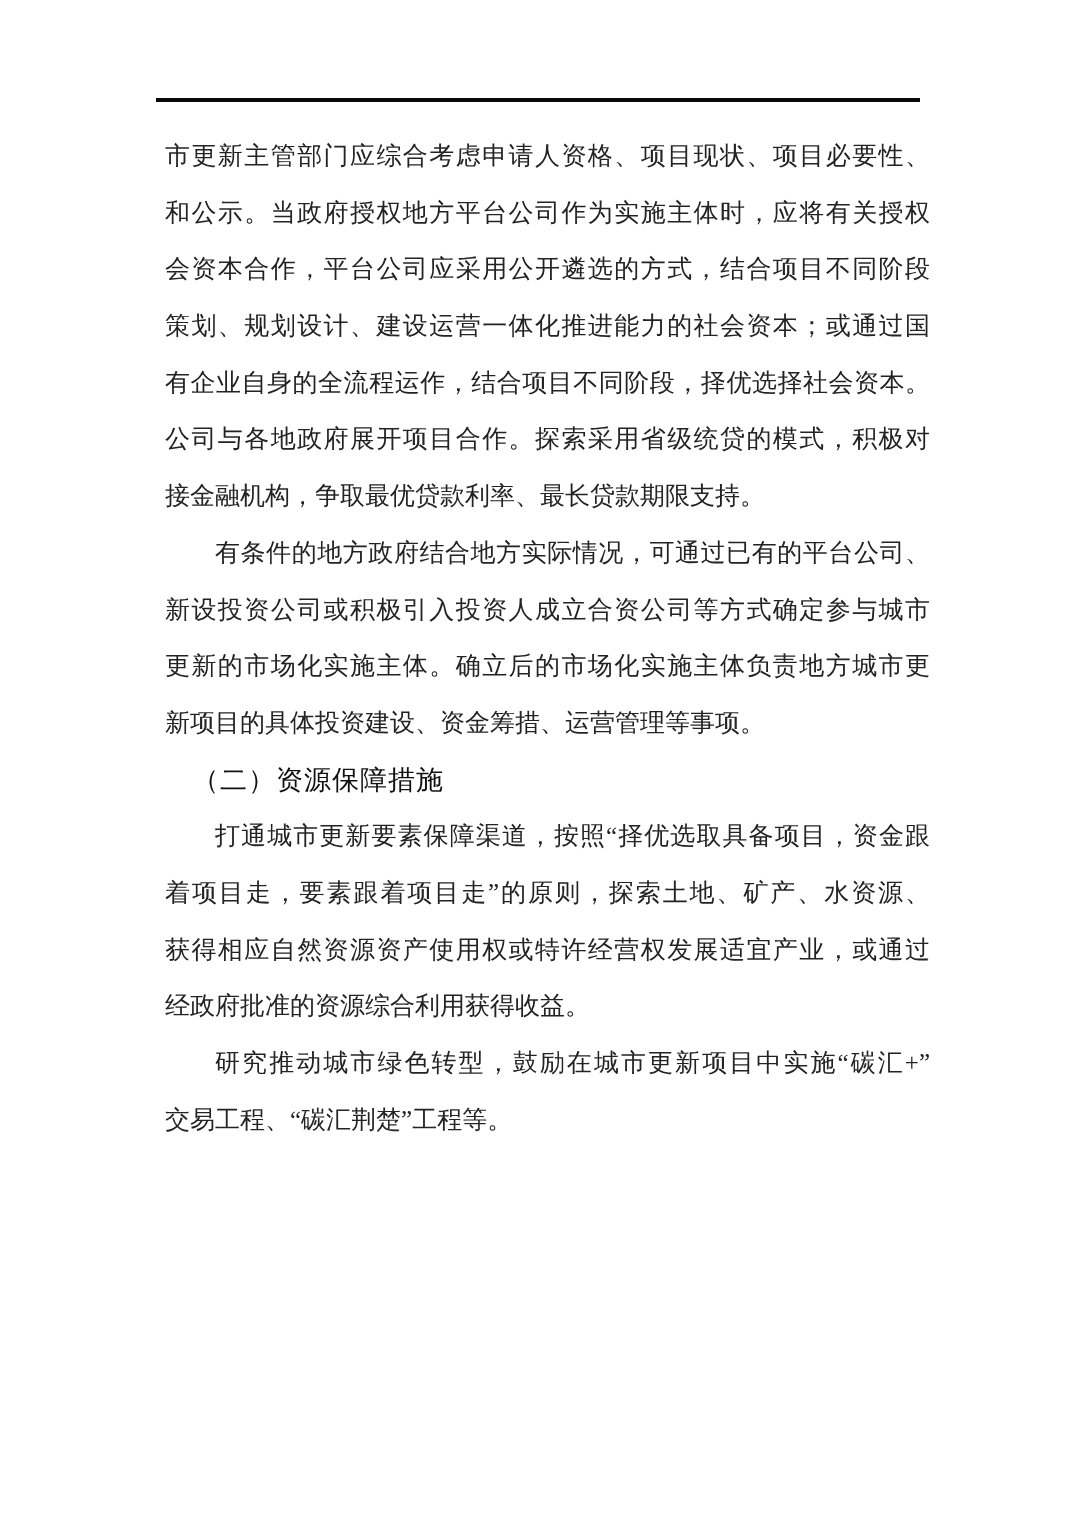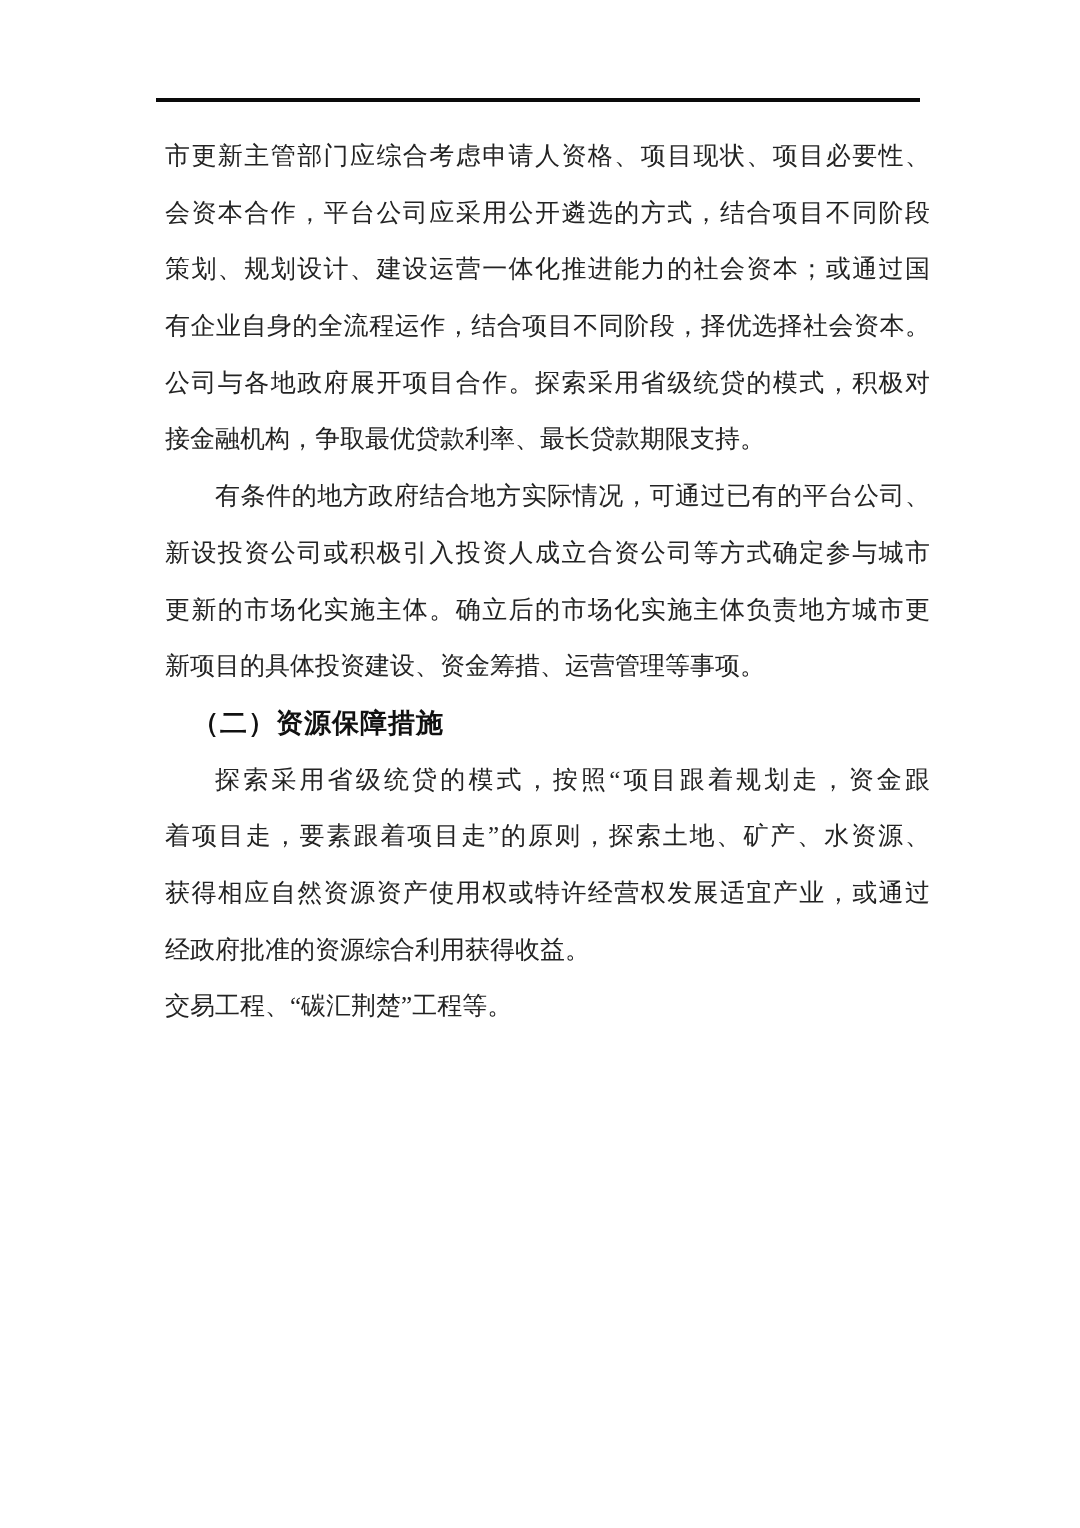--- a/index.html
+++ b/index.html
@@ -41,21 +41,21 @@
   }
   .line.jl {
     white-space: normal;
     text-align: justify;
     text-align-last: justify;
   }
   .line.ind {
     text-indent: 2em;
   }
   .heading {
-    font-weight: bold;
+    font-weight: normal;
     font-size: 27px;
     color: #111111;
     text-indent: 1em;
     letter-spacing: 1px;
   }
   .page-number {
     position: absolute;
     left: 0;
     top: 1390px;
     width: 100%;
@@ -68,37 +68,39 @@
 </head>
 <body>
 
 <div class="page">
 
   <div class="top-rule"></div>
 
   <div class="content">
 
     <div class="line jl">市更新主管部门应综合考虑申请人资格、项目现状、项目必要性、</div>
+    <div class="line jl">和公示。当政府授权地方平台公司作为实施主体时，应将有关授权</div>
     <div class="line jl">会资本合作，平台公司应采用公开遴选的方式，结合项目不同阶段</div>
     <div class="line jl">策划、规划设计、建设运营一体化推进能力的社会资本；或通过国</div>
     <div class="line jl">有企业自身的全流程运作，结合项目不同阶段，择优选择社会资本。</div>
 
     <div class="line jl">公司与各地政府展开项目合作。探索采用省级统贷的模式，积极对</div>
     <div class="line">接金融机构，争取最优贷款利率、最长贷款期限支持。</div>
 
     <div class="line jl ind">有条件的地方政府结合地方实际情况，可通过已有的平台公司、</div>
     <div class="line jl">新设投资公司或积极引入投资人成立合资公司等方式确定参与城市</div>
     <div class="line jl">更新的市场化实施主体。确立后的市场化实施主体负责地方城市更</div>
     <div class="line">新项目的具体投资建设、资金筹措、运营管理等事项。</div>
 
     <div class="line heading">（二）资源保障措施</div>
 
-    <div class="line jl ind">探索采用省级统贷的模式，按照“项目跟着规划走，资金跟</div>
+    <div class="line jl ind">打通城市更新要素保障渠道，按照“择优选取具备项目，资金跟</div>
     <div class="line jl">着项目走，要素跟着项目走”的原则，探索土地、矿产、水资源、</div>
     <div class="line jl">获得相应自然资源资产使用权或特许经营权发展适宜产业，或通过</div>
     <div class="line">经政府批准的资源综合利用获得收益。</div>
 
+    <div class="line jl ind">研究推动城市绿色转型，鼓励在城市更新项目中实施“碳汇+”</div>
     <div class="line">交易工程、“碳汇荆楚”工程等。</div>
   </div>
 
   <div class="page-number">- 47 -</div>
 
 </div>
 
 </body></html>

